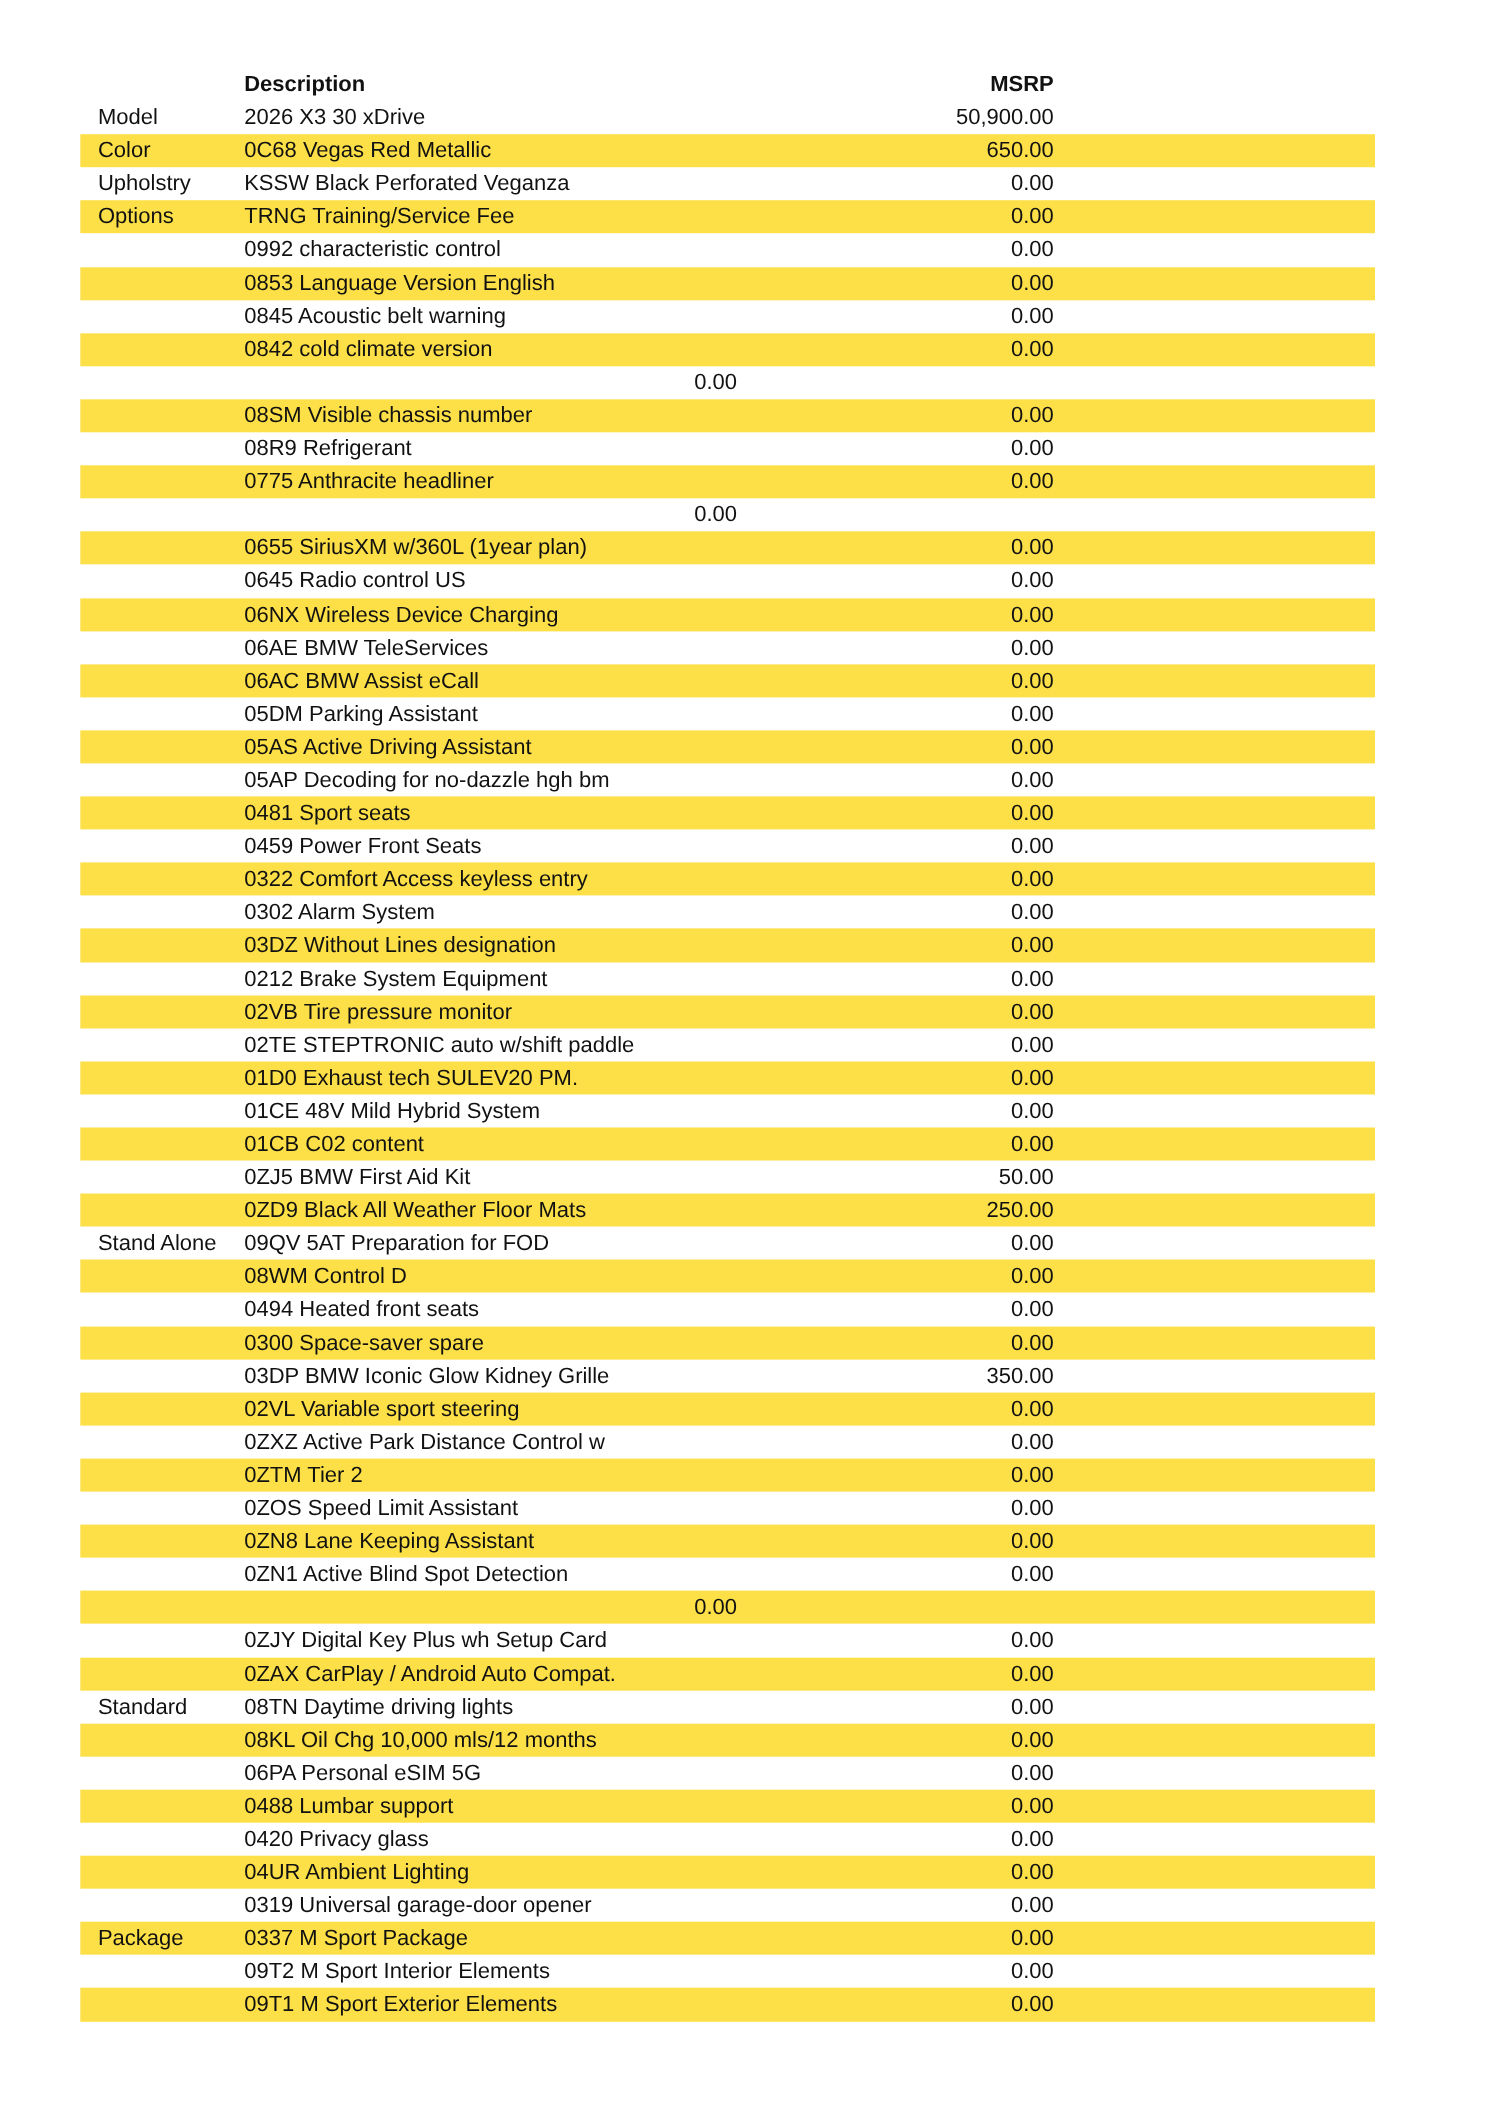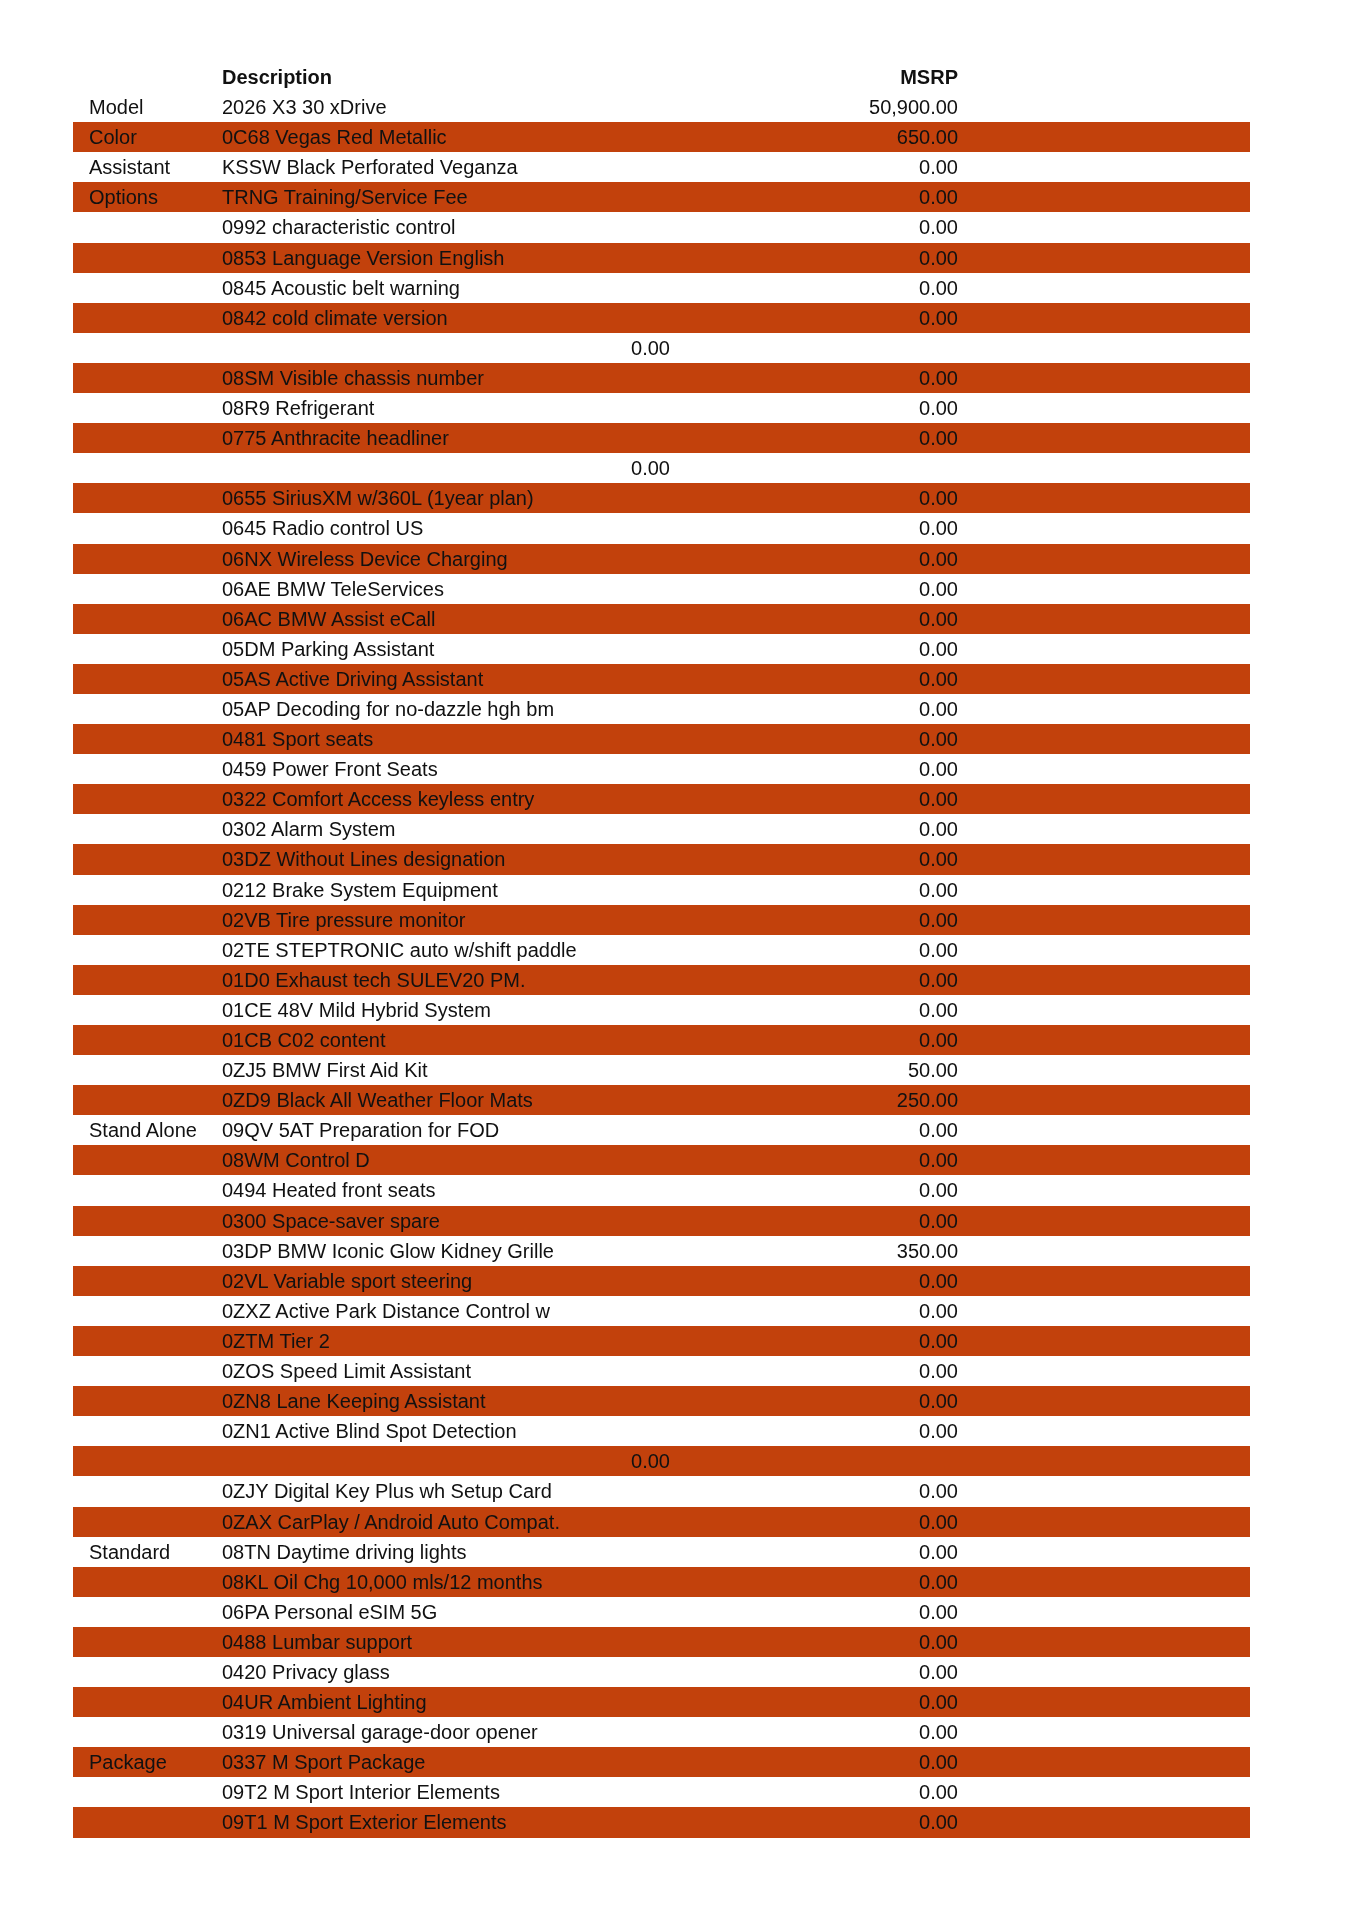--- a/index.html
+++ b/index.html
@@ -25,21 +25,21 @@
   .header-row, .row {
     display: grid;
     grid-template-columns: 149px 448px 288px 1fr;
     height: 30.1px;
     align-items: center;
     font-size: 20px;
     line-height: 30.1px;
     white-space: nowrap;
   }
   .header-row { font-weight: bold; }
-  .row.striped { background: #c2410c; }
+  .row.striped { background: #fde047; }
   .category-cell { padding-left: 16px; }
   .description-cell { overflow: hidden; }
   .msrp-cell { text-align: right; }
   .filler-cell { }
 </style>
 </head>
 <body>
 
 <div class="page">
   <div class="sheet">
@@ -56,21 +56,21 @@
           <span class="msrp-cell">50,900.00</span>
           <span class="filler-cell"></span>
         </div>
         <div class="row striped">
           <span class="category-cell">Color</span>
           <span class="description-cell">0C68 Vegas Red Metallic</span>
           <span class="msrp-cell">650.00</span>
           <span class="filler-cell"></span>
         </div>
         <div class="row">
-          <span class="category-cell">Assistant</span>
+          <span class="category-cell">Upholstry</span>
           <span class="description-cell">KSSW Black Perforated Veganza</span>
           <span class="msrp-cell">0.00</span>
           <span class="filler-cell"></span>
         </div>
         <div class="row striped">
           <span class="category-cell">Options</span>
           <span class="description-cell">TRNG Training/Service Fee</span>
           <span class="msrp-cell">0.00</span>
           <span class="filler-cell"></span>
         </div>

